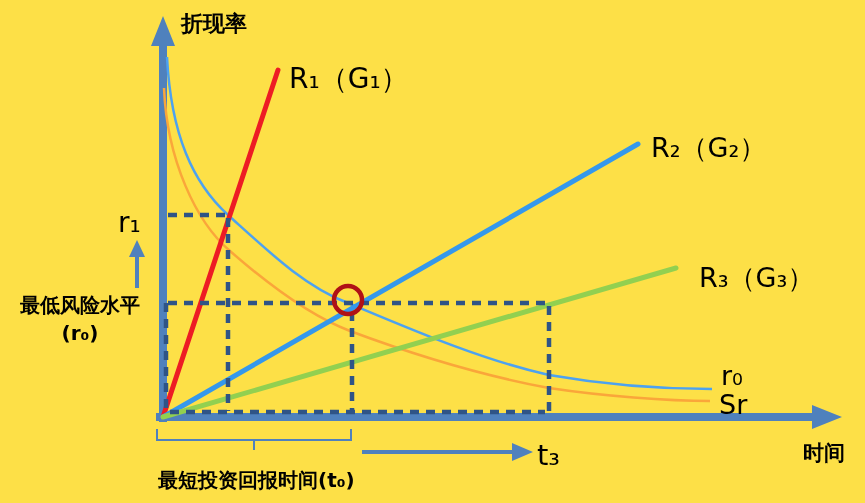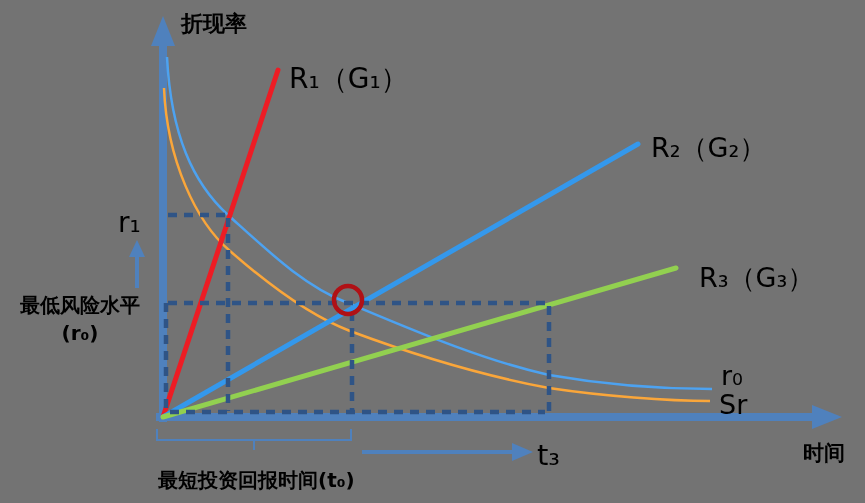--- a/index.html
+++ b/index.html
@@ -1,17 +1,17 @@
 <!DOCTYPE html>
 <html><head>
 <meta charset="utf-8">
 <style>
   html,body{margin:0;padding:0;background:#fff;}
   body{font-family:"DejaVu Sans","Liberation Sans",sans-serif;}
-  #canvas{position:relative;width:865px;height:503px;background:#737373;overflow:hidden;text-decoration:underline;}
+  #canvas{position:relative;width:865px;height:503px;background:#fde047;overflow:hidden;text-decoration:underline;}
   svg{display:block;}
   text{fill:#000;}
   .cjk-bold{font-weight:bold;}
   .math-label{font-weight:normal;}
 </style>
 </head>
 <body>
 
 <div id="canvas">
 <svg width="865" height="503" viewBox="0 0 865 503">

